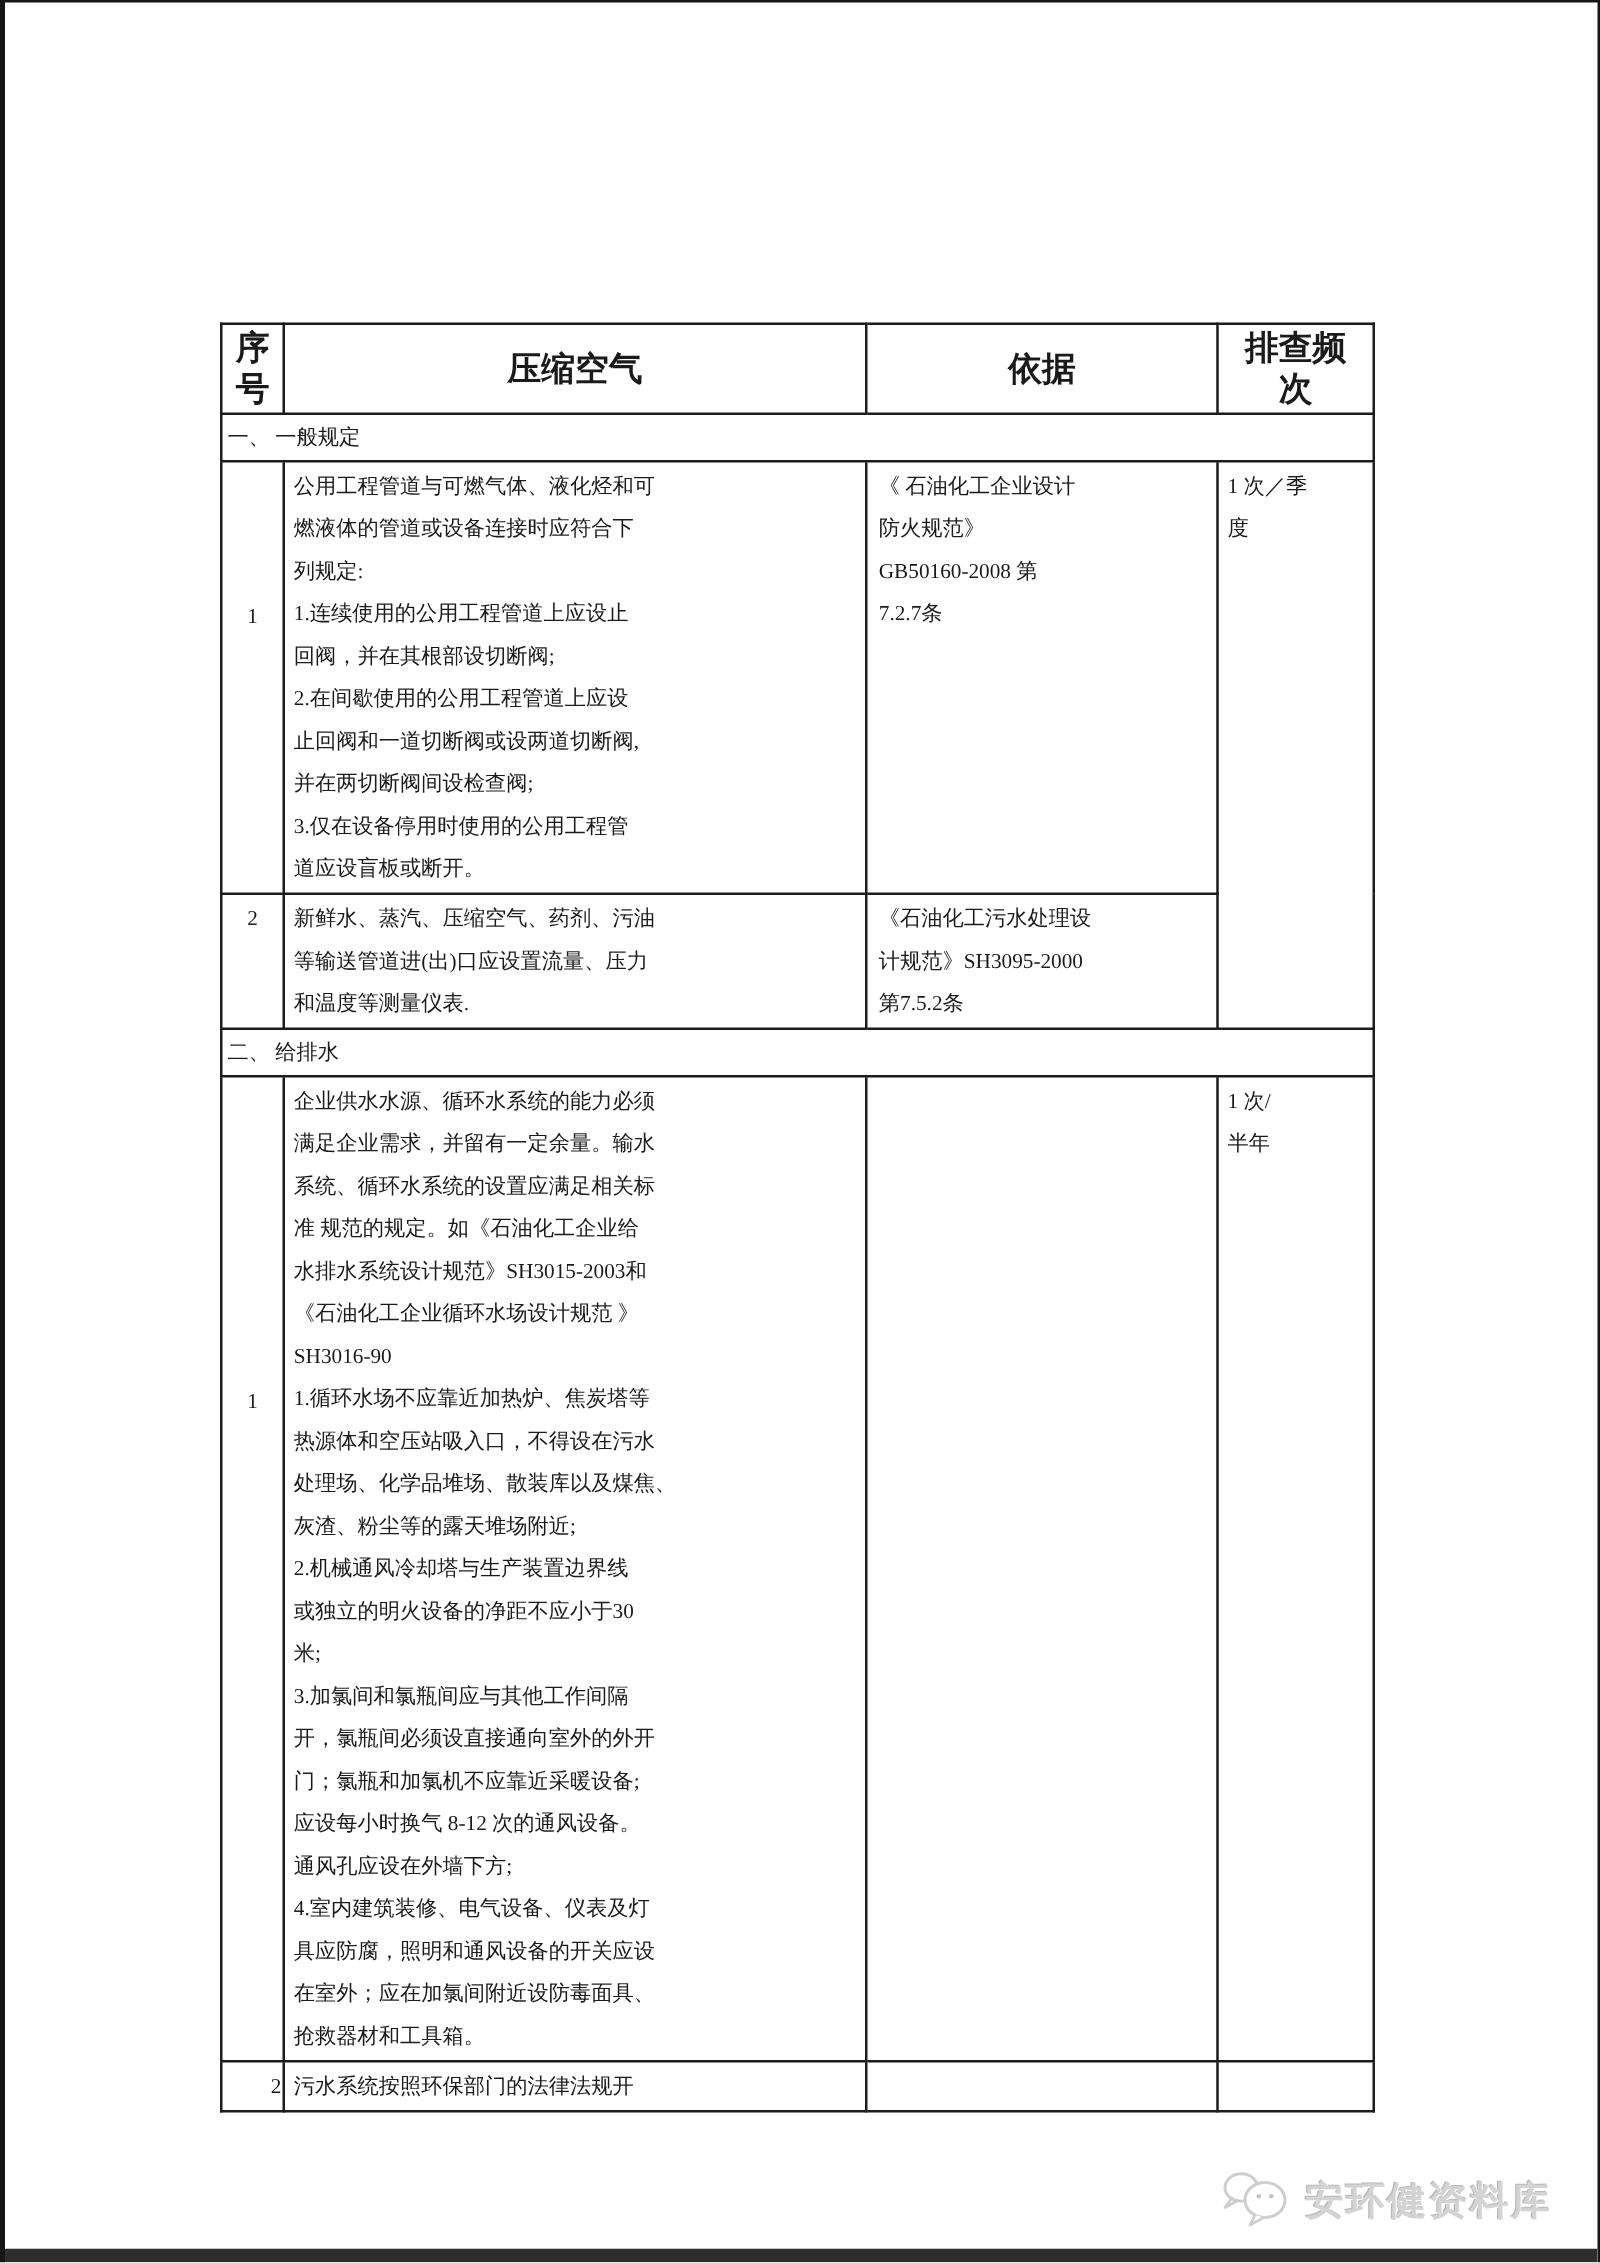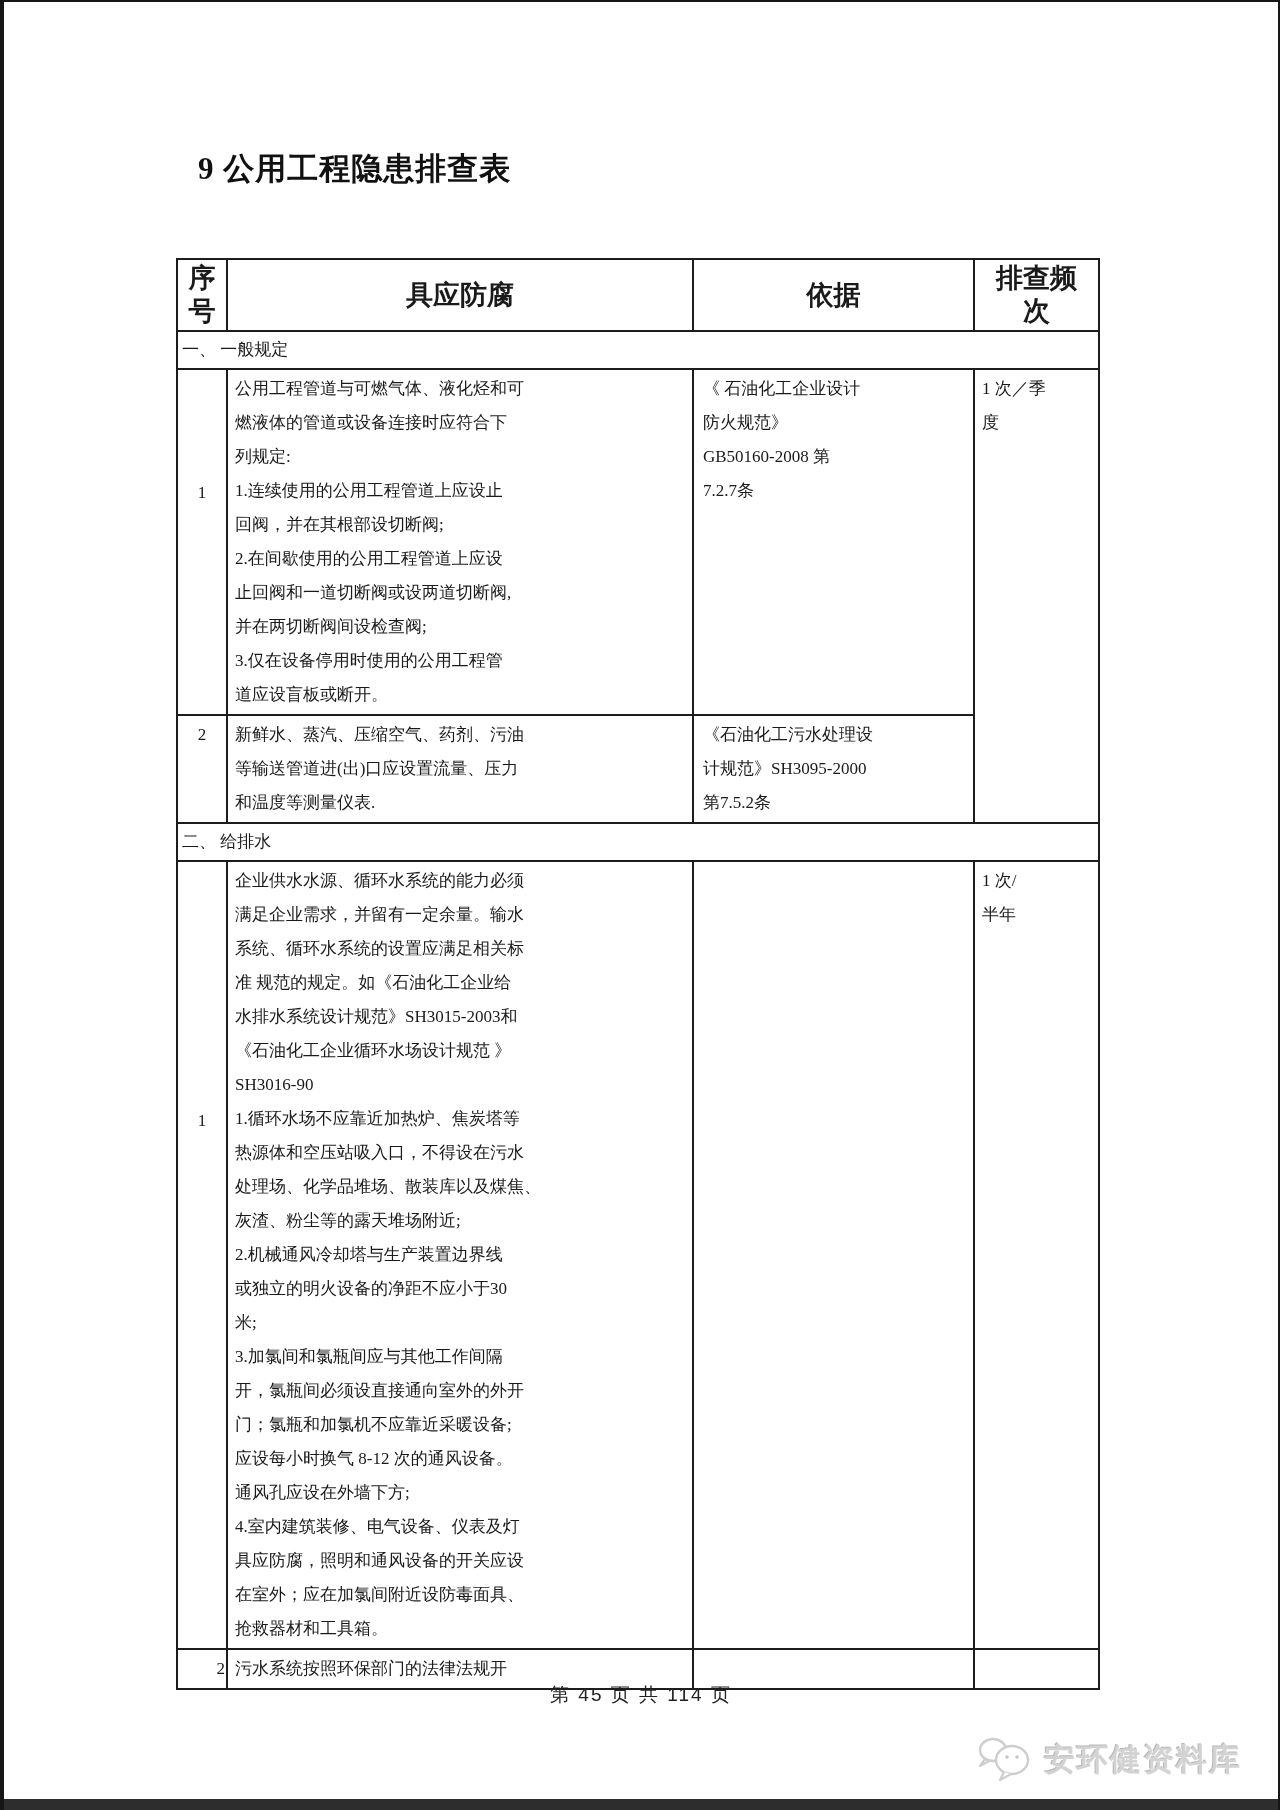--- a/index.html
+++ b/index.html
@@ -53,34 +53,33 @@
     text-shadow:1px 1px 0 #ffffff, -1px -1px 0 #b9b9b9;
     font-family:"Liberation Sans","DejaVu Sans",sans-serif;
   }
   .band { position:absolute; left:0; bottom:0; width:100%; height:11px; background:#2d2d2d; }
 </style>
 </head>
 <body>
 
 <div class="page">
 
-  <h1 class="doc-title">9 公用工程隐患排查表</h1>
 
   <table class="sheet">
     <colgroup>
       <col style="width:50px">
         <col style="width:466px">
         <col style="width:281px">
         <col style="width:125px">
     </colgroup>
     <tbody>
         <tr>
       <th>序
 号</th>
-      <th>具应防腐</th>
+      <th>压缩空气</th>
       <th>依据</th>
       <th>排查频
 次</th>
     </tr>
     <tr>
       <td colspan="4" class="section-cell">一、 一般规定</td>
     </tr>
     <tr>
       <td class="seq pad3">1</td>
       <td class="content">公用工程管道与可燃气体、液化烃和可
@@ -143,21 +142,20 @@
     </tr>
     <tr class="row-last">
       <td class="seq seq-last">2</td>
       <td class="content">污水系统按照环保部门的法律法规开</td>
       <td class="basis"></td>
       <td class="freq"></td>
     </tr>
   </tbody>
     </table>
 
-  <div class="footer">第 45 页 共 114 页</div>
 
   <div class="watermark">
     <span>
       <svg width="56" height="48" viewBox="0 0 56 48">
         <ellipse cx="17" cy="16" rx="13" ry="11" fill="none" stroke="#cecece" stroke-width="2.4"></ellipse>
         <path d="M9 25 L4 32 L15 26" fill="none" stroke="#cecece" stroke-width="2.2" stroke-linejoin="round"></path>
         <ellipse cx="36" cy="26" rx="16" ry="14" fill="#ffffff" stroke="#cecece" stroke-width="2.4"></ellipse>
         <circle cx="31" cy="23" r="1.8" fill="#c4c4c4"></circle>
         <circle cx="41" cy="23" r="1.8" fill="#c4c4c4"></circle>
         <path d="M28 38 L24 46 L35 40" fill="#ffffff" stroke="#cecece" stroke-width="2.2" stroke-linejoin="round"></path>

